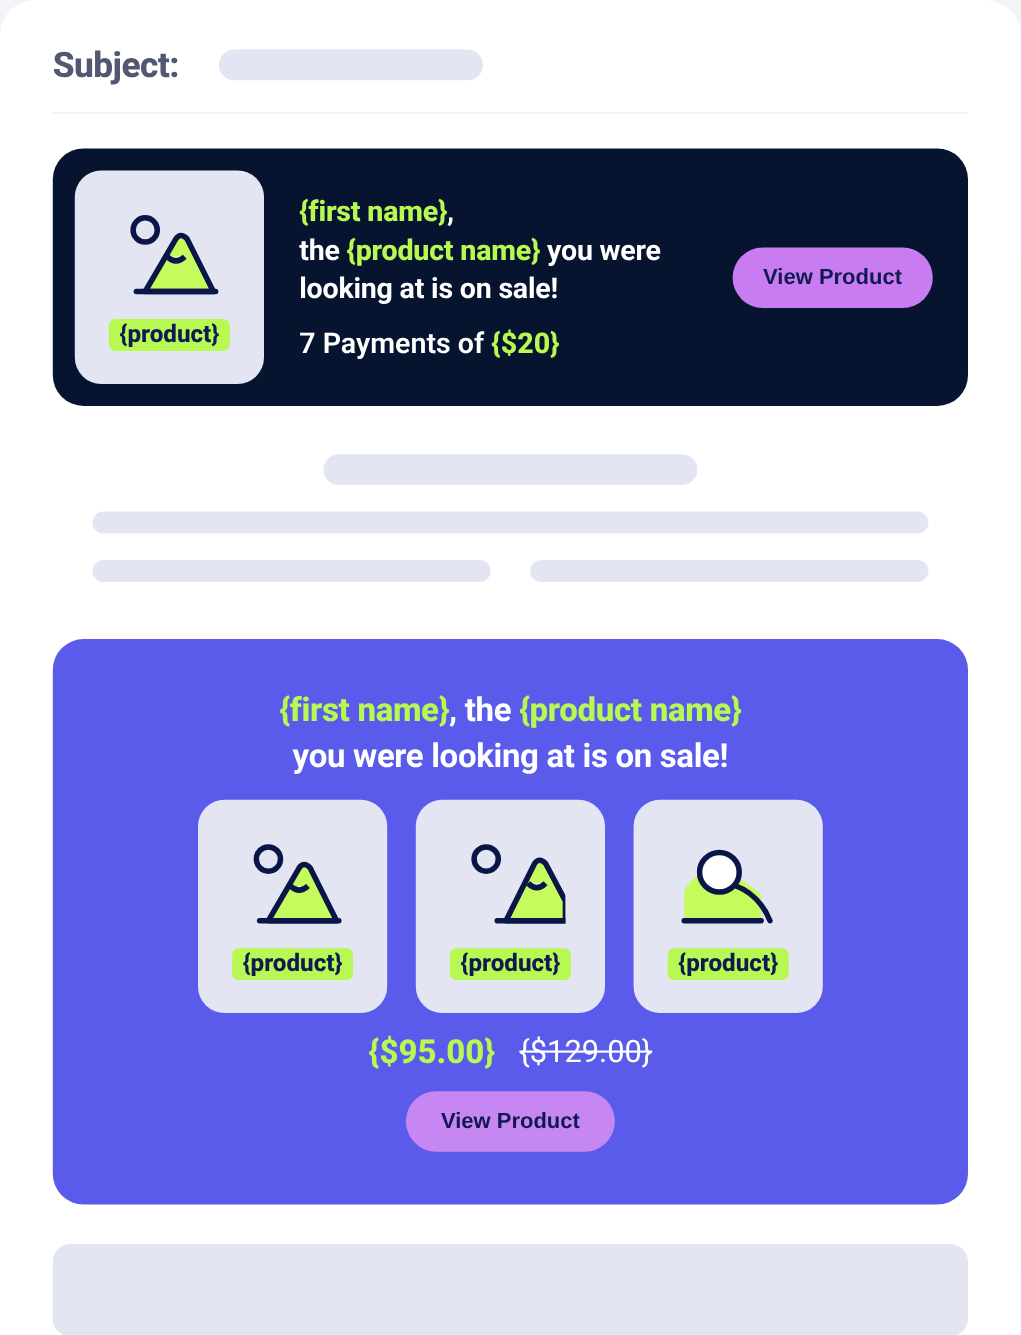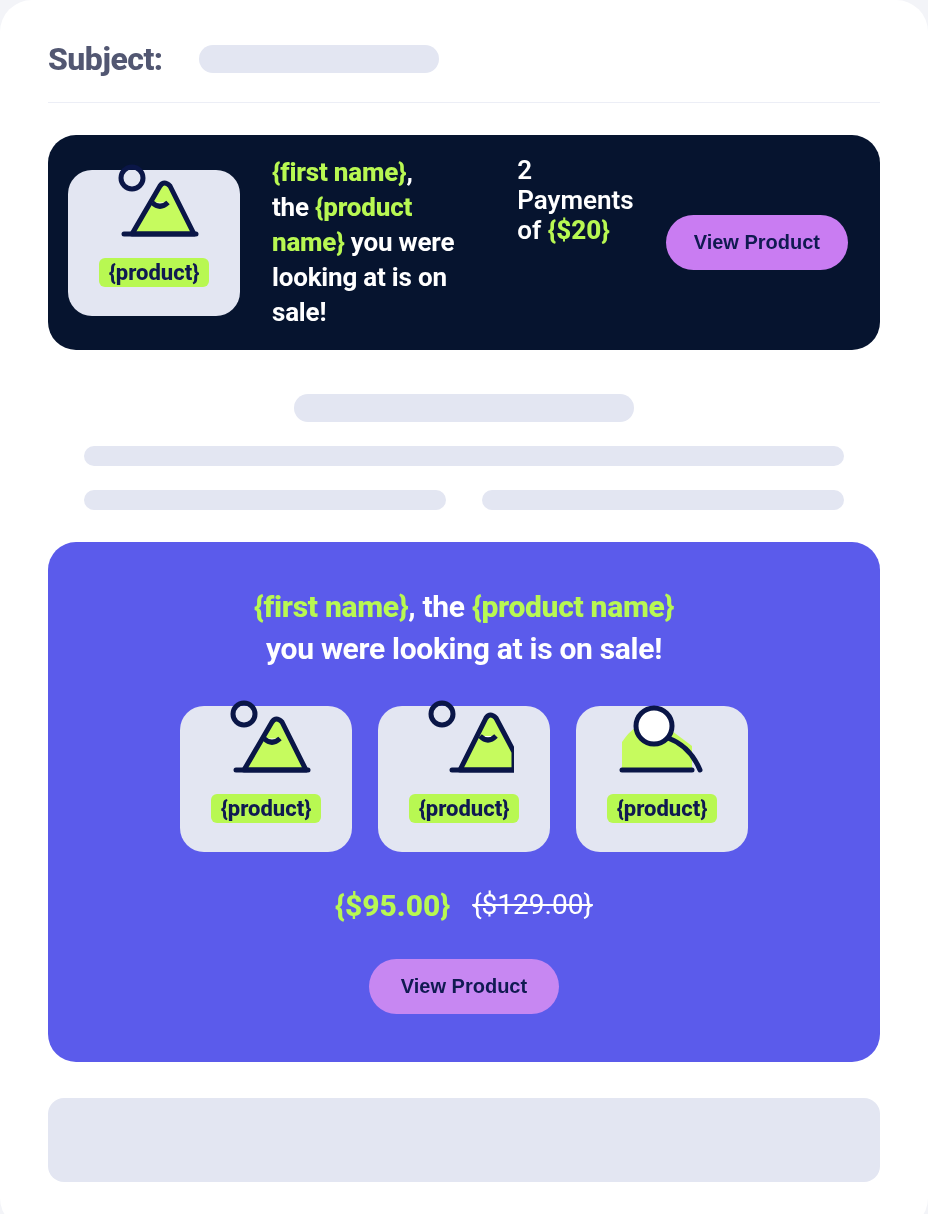--- a/index.html
+++ b/index.html
@@ -46,35 +46,35 @@
   
   .hero-dark{
     background:var(--dark-navy);
     border-radius:28px;
     padding:20px 32px 20px 20px;
     display:flex;align-items:center;gap:32px;
   }
   .product-tile{
     background:var(--grey);
     border-radius:24px;
-    width:172px;flex:0 0 172px;height:146px;
-    display:flex;flex-direction:column;align-items:center;justify-content:flex-end;gap:12px;
+    width:172px;flex:0 0 172px;height:194px;
+    display:flex;flex-direction:column;align-items:center;justify-content:center;gap:12px;
     padding:29px;
   }
   .product-tile .svg-holder{width:108px;height:92px;display:flex;align-items:center;justify-content:center;}
   .badge-lime{
     background:var(--lime);
     color:var(--text-navy);
     font-weight:800;
     font-size:22px;
     padding:2px 10px;border-radius:6px;
     display:inline-block;
   }
   .hero-text{
-    flex:1;display:flex;flex-direction:row;gap:30px;
+    flex:1;display:flex;flex-direction:column;gap:17px;
     color:var(--white);
   }
   .hero-text .line{font-size:26px;font-weight:700;line-height:1.35;letter-spacing:-0.2px;}
   .hero-text .token{color:var(--lime);font-weight:800;}
   .hero-text .payments{font-size:26px;font-weight:600;}
   .hero-text .payments .amt{color:var(--lime);font-weight:800;}
   .btn-view{
     background:var(--lilac);
     color:var(--text-navy);
     font-weight:700;
@@ -91,22 +91,23 @@
   .placeholder-block .pill.h{height:28px;width:340px;}
   .placeholder-block .row-pills{display:flex;gap:36px;width:100%;}
   .placeholder-block .pill.long{height:20px;width:100%;}
   .placeholder-block .pill.half{height:20px;flex:1;}
 
   
   .hero-purple{
     background:var(--purple);
     border-radius:28px;
     padding:44px 48px 48px 48px;
-    display:flex;flex-direction:column;align-items:center;gap:36px;
+    display:flex;flex-direction:column;align-items:center;gap:18px;
     color:var(--white);
+    margin-top:20px;
   }
   .hero-purple .headline{
     font-size:30px;font-weight:700;text-align:center;line-height:1.4;letter-spacing:-0.3px;
   }
   .hero-purple .headline .token{color:var(--lime);font-weight:800;}
   .tiles-row{display:flex;gap:26px;}
   .prices{display:flex;gap:22px;align-items:flex-start;font-weight:800;}
   .prices .now{color:var(--lime);font-size:30px;}
   .prices .was{color:var(--white);font-size:28px;text-decoration:line-through;font-weight:400;}
   .hero-purple .btn-view{background:var(--lilac2);padding:16px 32px;}
@@ -136,21 +137,21 @@
       </div>
       <span class="badge-lime">{product}</span>
     </div>
 
     <div class="hero-text">
       <div class="line">
         <span class="token">{first name}</span><span>,</span><br>
         <span>the </span><span class="token">{product name}</span><span> you were looking at is on sale!</span>
       </div>
       <div class="payments">
-        <span>2 Payments of </span><span class="amt">{$20}</span>
+        <span>7 Payments of </span><span class="amt">{$20}</span>
       </div>
     </div>
 
     <button class="btn-view">View Product</button>
   </div>
 
   <div class="placeholder-block">
     <div class="pill h"></div>
     <div class="pill long"></div>
     <div class="row-pills">

